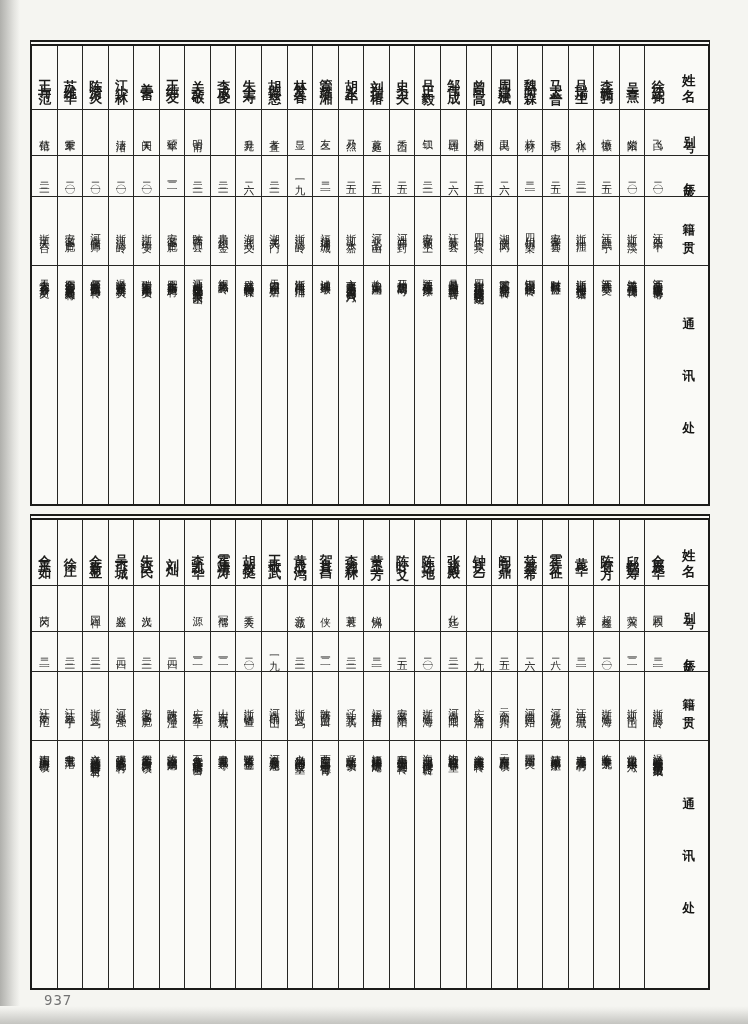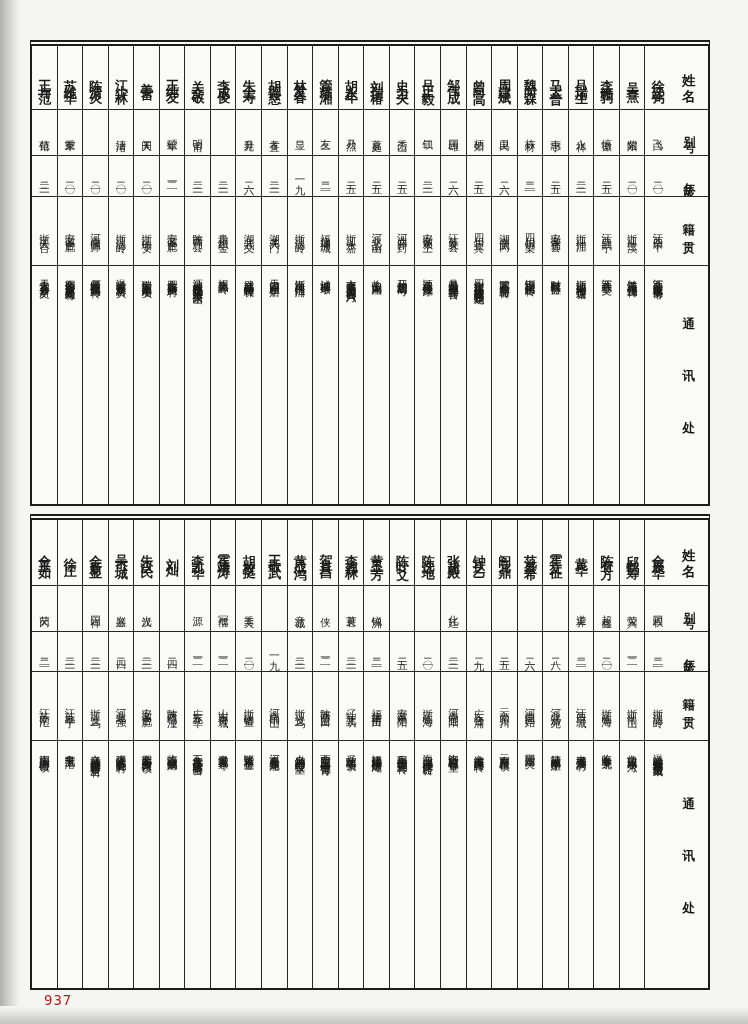--- a/index.html
+++ b/index.html
@@ -72,21 +72,21 @@
   .c-addr{font-size:10.5px;letter-spacing:1px;}
   
   .header-col .cell{font-weight:bold;color:#161614;}
   .header-col .c-name{font-size:13.5px;letter-spacing:16px;}
   .header-col .c-alias{font-size:12px;letter-spacing:7px;}
   .header-col .c-age{font-size:12px;letter-spacing:4px;}
   .header-col .c-native{font-size:12.5px;letter-spacing:18px;}
   .header-col .c-addr{font-size:12.5px;letter-spacing:52px;justify-content:center;padding-top:0;}
   .page-number{
     position:absolute;left:44px;top:992px;
-    font-size:14px;color:#b91c1c;letter-spacing:1px;
+    font-size:14px;color:#737373;letter-spacing:1px;
     font-family:"DejaVu Sans Mono",monospace;
   }
 </style>
 </head>
 <body>
 
 <div class="scan-page">
 
   <div class="dir-table t1" id="table-0">
     <div class="col header-col">

